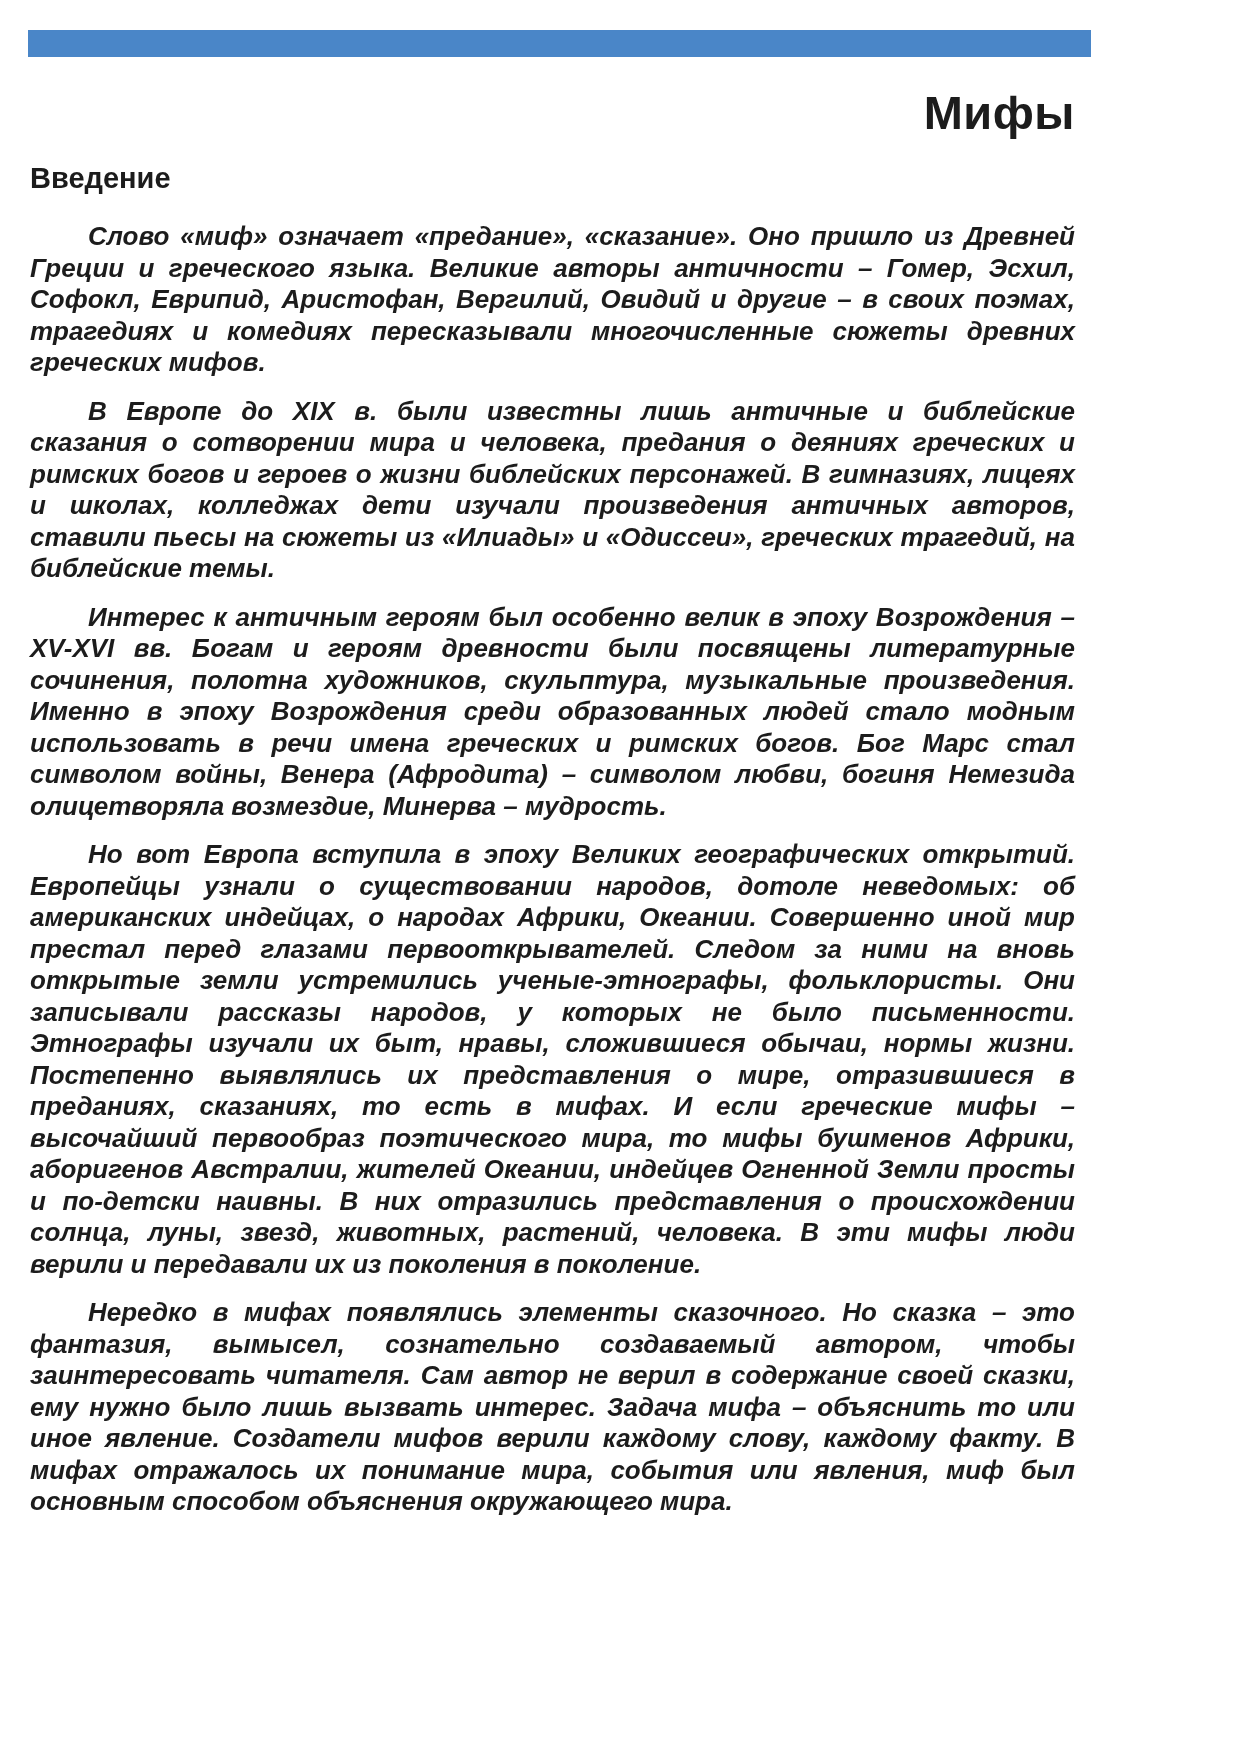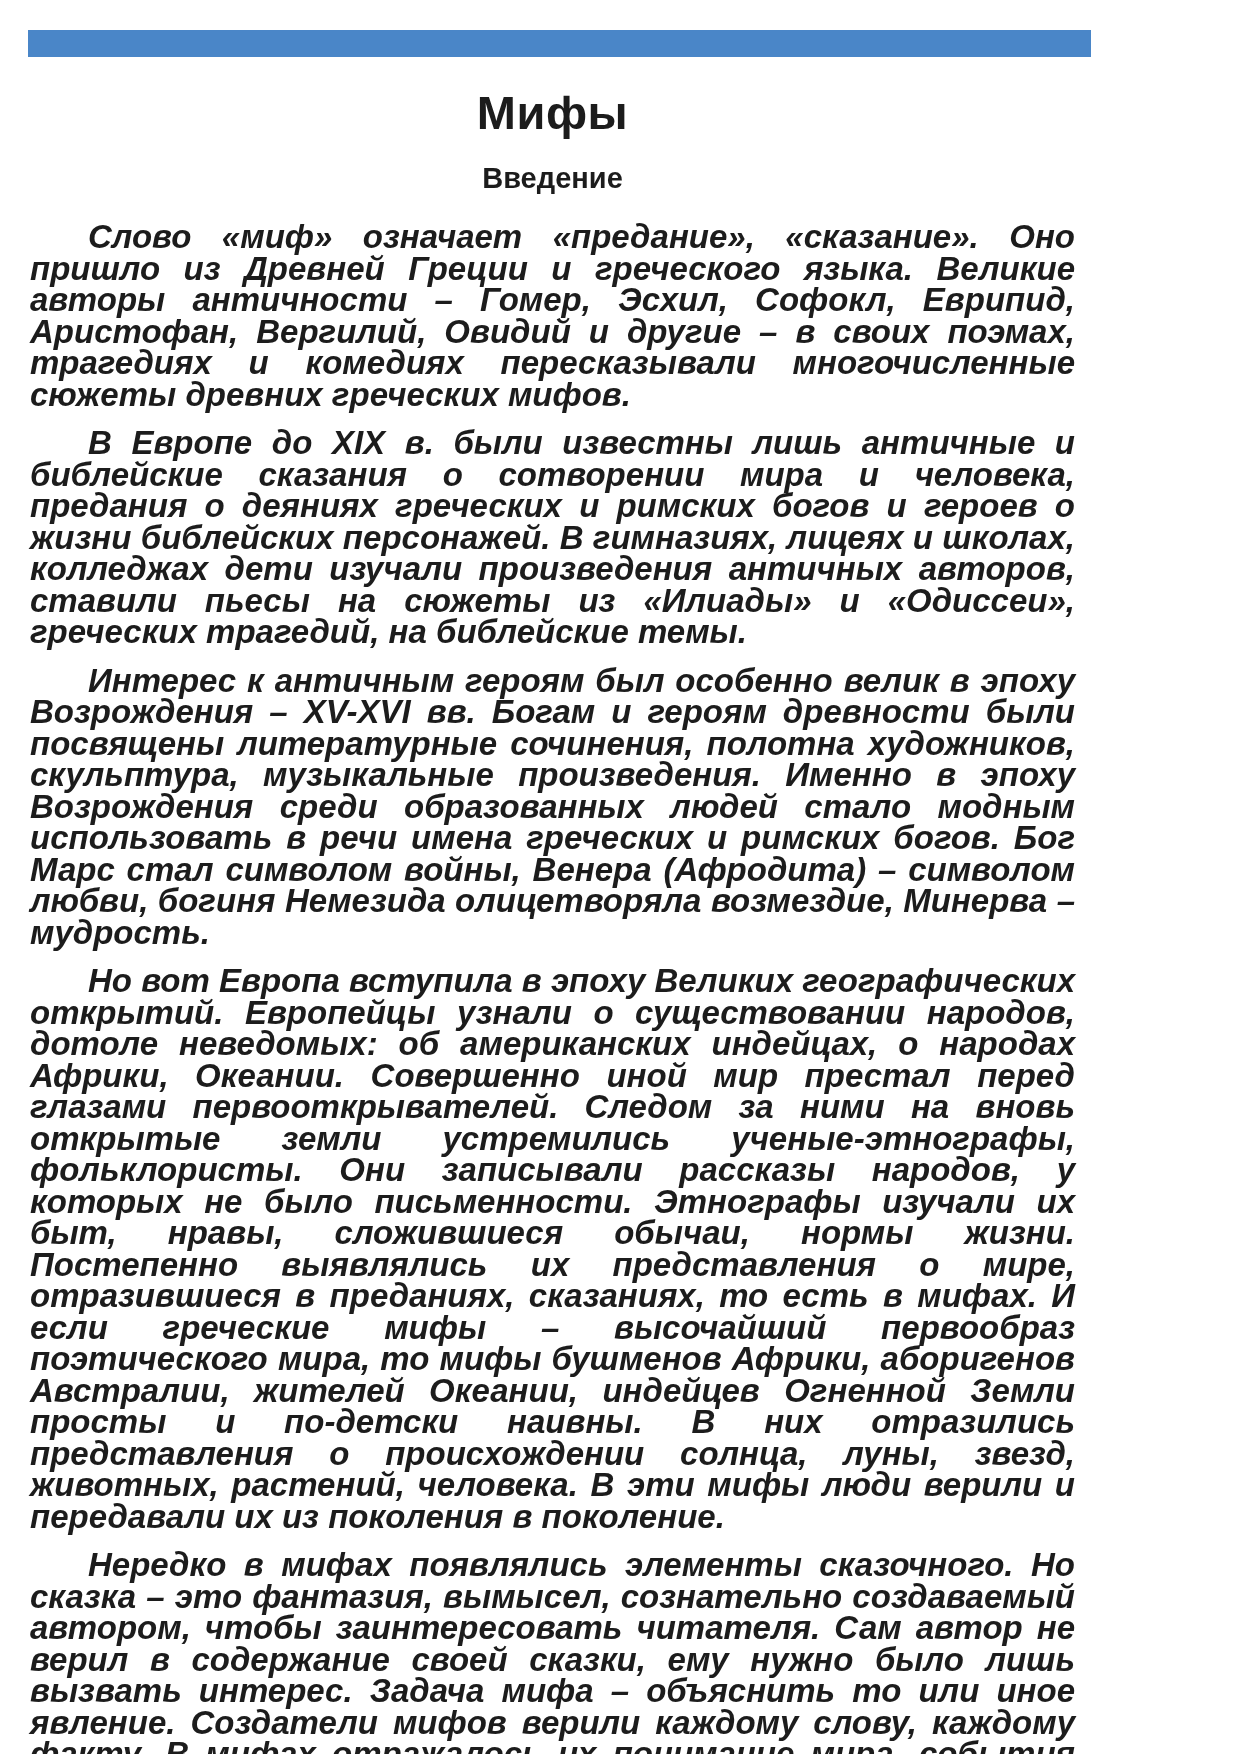--- a/index.html
+++ b/index.html
@@ -24,39 +24,38 @@
     margin: 30px 0 0 28px;
     width: 1063px;
     height: 27px;
     background: #4a86c8;
   }
   .content {
     padding: 0 165px 0 30px;
   }
   .doc-title {
     margin: 28px 0 0 0;
-    text-align: center;
+    text-align: right;
     font-size: 47px;
     font-weight: bold;
     color: #1c1c1c;
     letter-spacing: 0.5px;
   }
   .doc-subtitle {
     margin: 22px 0 0 0;
-    text-align: center;
     font-size: 29px;
     font-weight: bold;
     color: #1c1c1c;
   }
   .body-text {
     margin-top: 26px;
   }
   .body-text p {
     margin: 0 0 17px 0;
-    font-size: 33px;
+    font-size: 26px;
     font-weight: bold;
     font-style: italic;
     line-height: 31.5px;
     text-align: justify;
     text-indent: 58px;
     color: #1c1c1c;
   }
 </style>
 </head>
 <body>

